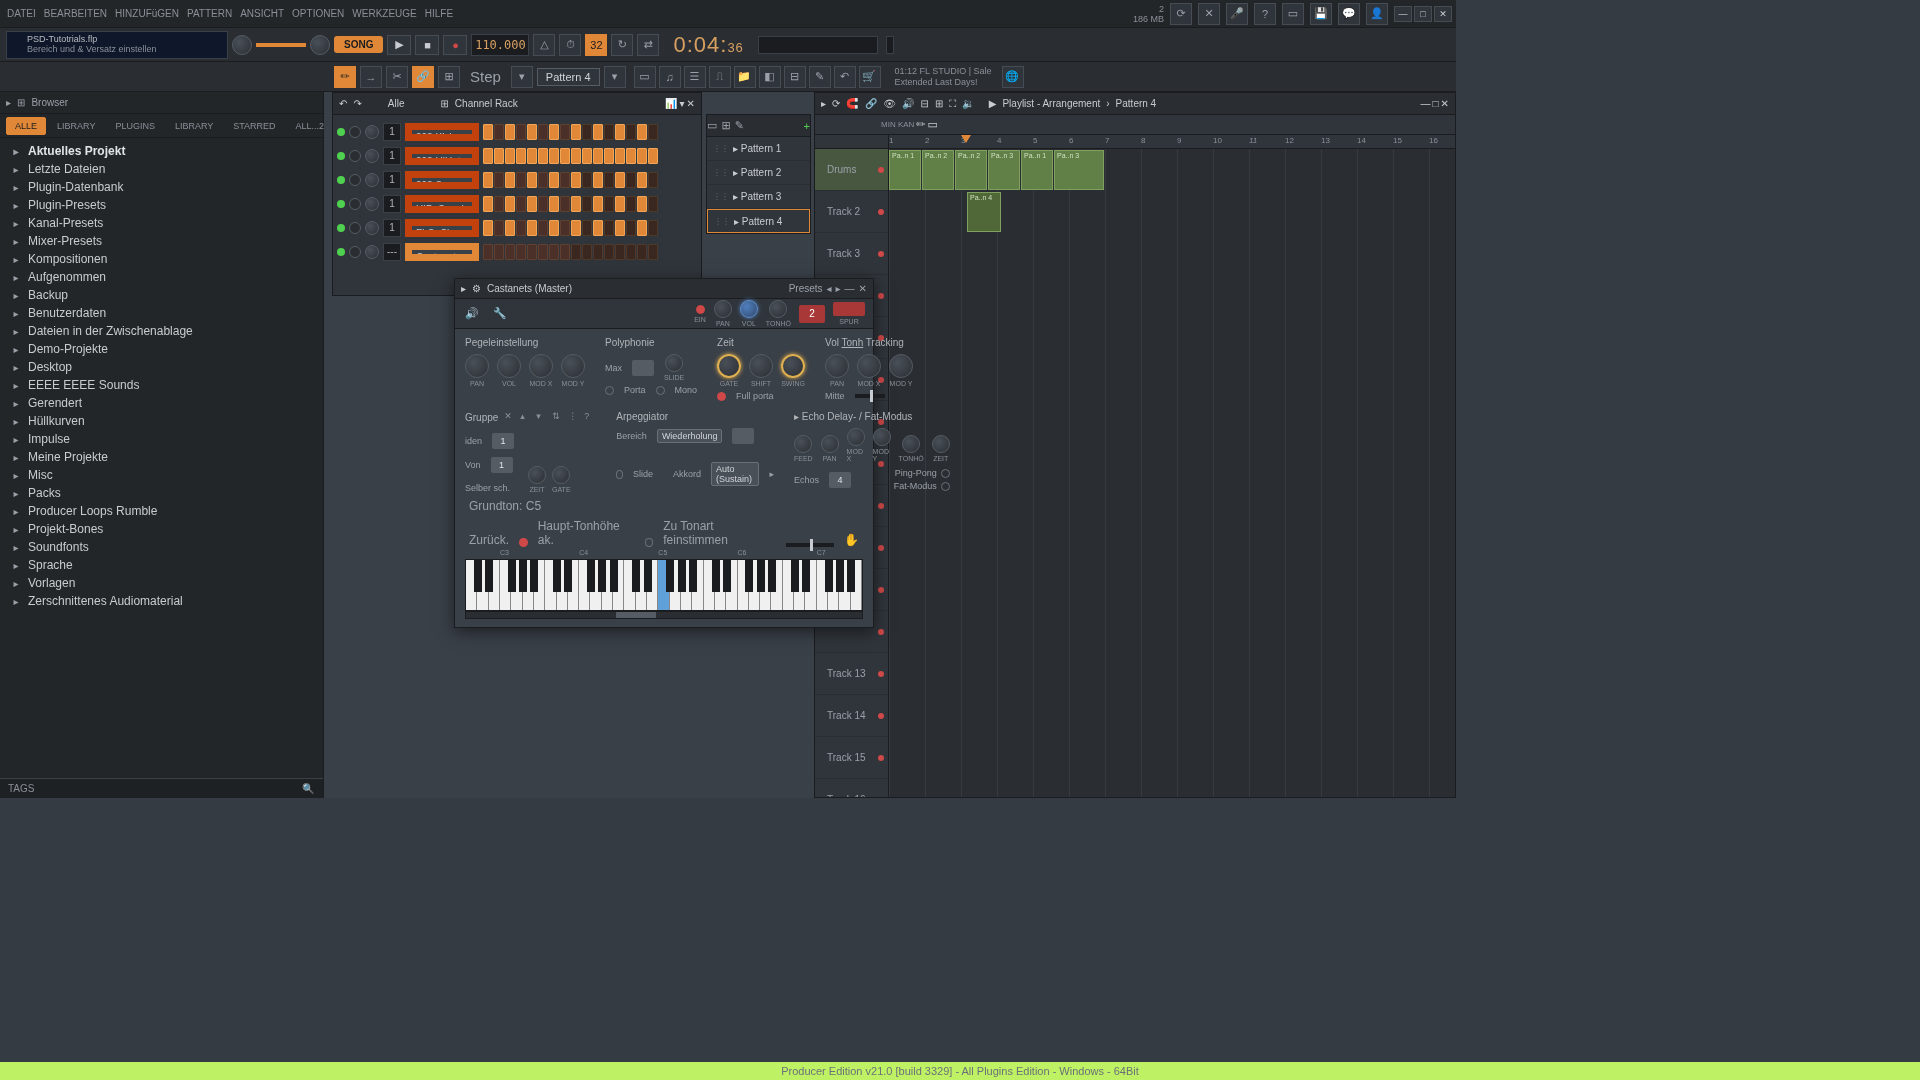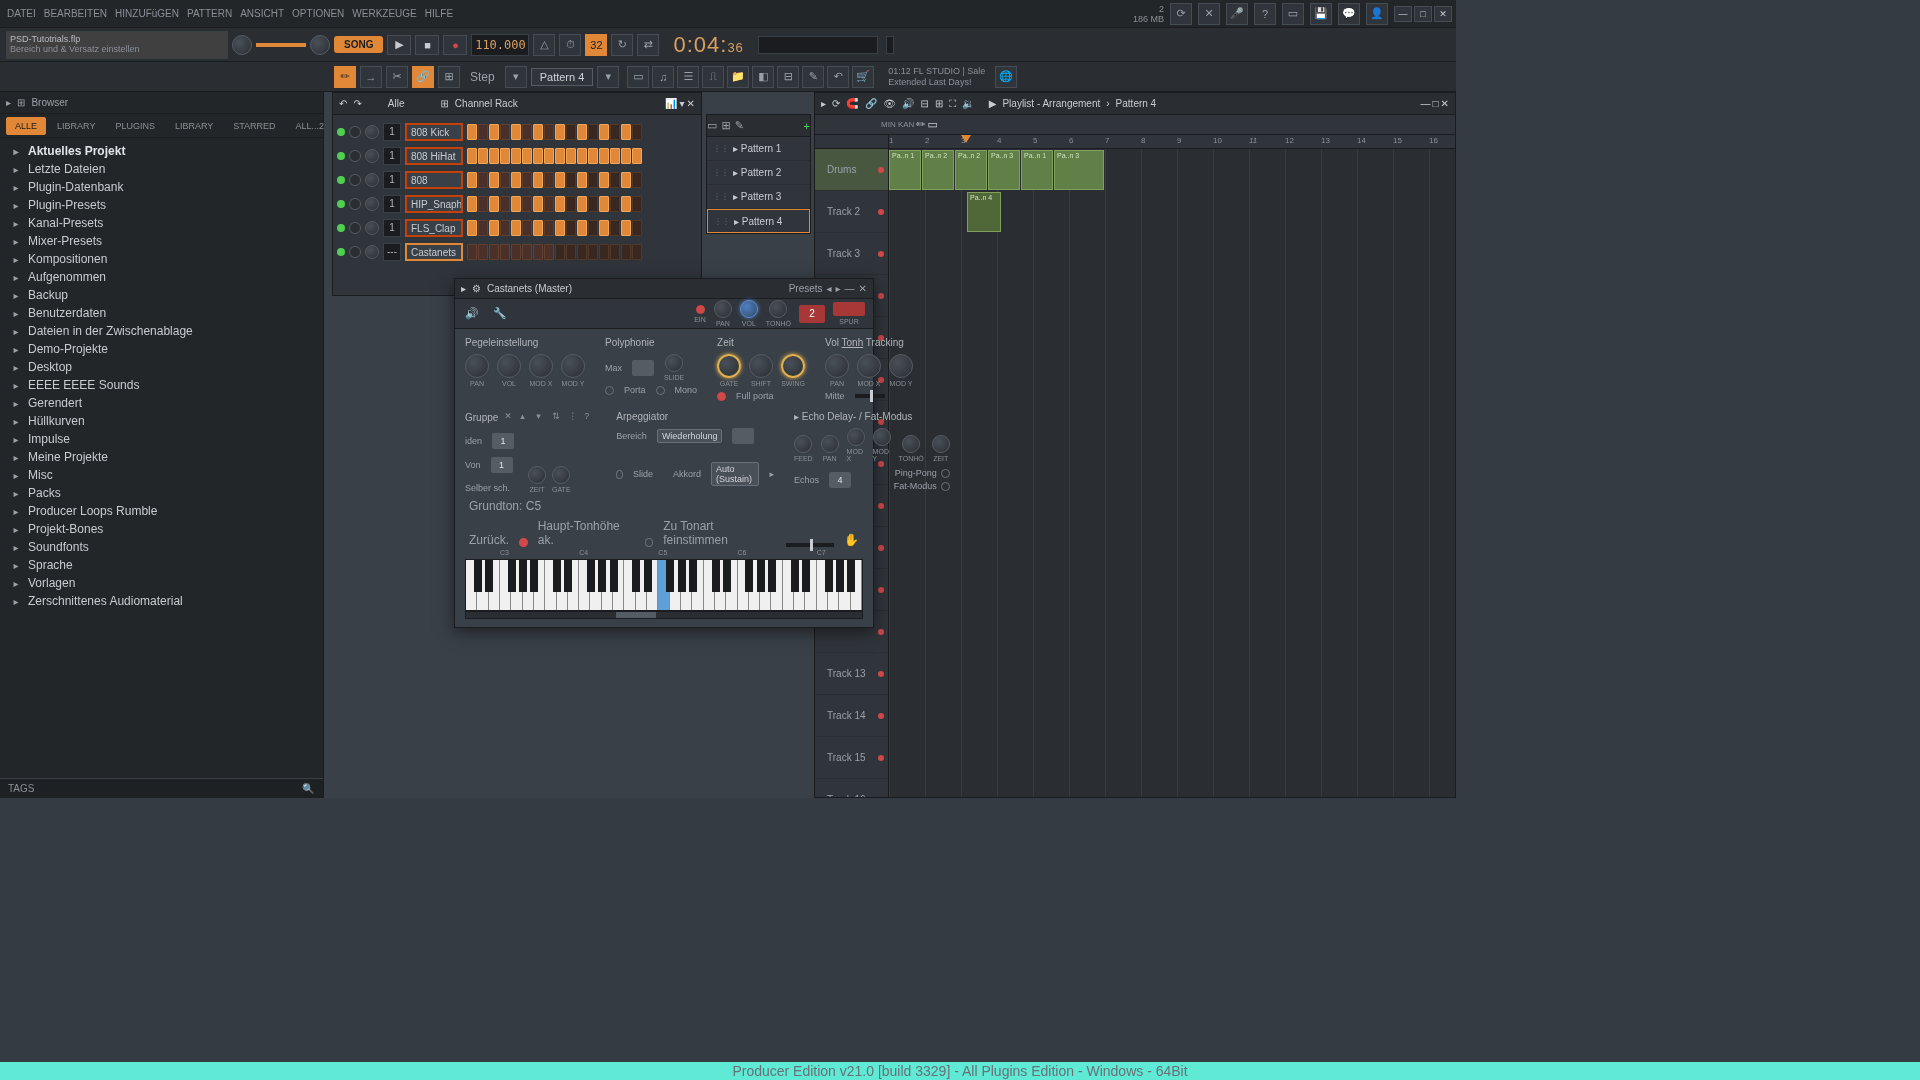--- a/index.html
+++ b/index.html
@@ -6,40 +6,40 @@
 body { background: #353b42; color: #c8ccd0; font-size: 11px; overflow: hidden; width: 1456px; height: 816px; }
 
 
 .menubar { height: 28px; background: #232629; display: flex; align-items: center; padding: 0 4px; border-bottom: 1px solid #1a1c1f; }
 .menu-items { display: flex; gap: 2px; font-size: 10px; color: #8a9098; }
 .menu-items span { padding: 0 3px; cursor: pointer; }
 .toolbar-right { margin-left: auto; display: flex; align-items: center; gap: 6px; }
 
 
 .transport { height: 34px; background: #2a2e33; display: flex; align-items: center; padding: 0 6px; gap: 4px; border-bottom: 1px solid #1a1c1f; position: relative; }
-.hint-panel { width: 222px; height: 28px; background: #404040; border: 1px solid #3a4048; padding: 2px 3px; font-size: 10px; color: #8a9098; }
+.hint-panel { width: 222px; height: 28px; background: #0f172a; border: 1px solid #3a4048; padding: 2px 20px; font-size: 10px; color: #8a9098; }
 .hint-title { color: #b8bcc0; font-size: 9px; }
 .hint-text { font-size: 9px; }
 .knob-small { width: 20px; height: 20px; border-radius: 50%; background: radial-gradient(circle at 35% 35%, #4a5058, #2a2e33); border: 1px solid #565c64; }
 .song-btn { padding: 3px 10px; background: #e08838; color: #1a1c1f; border-radius: 3px; font-size: 10px; font-weight: bold; }
 .play-btn, .stop-btn, .rec-btn { width: 24px; height: 20px; display: flex; align-items: center; justify-content: center; background: #30353b; border: 1px solid #464c54; }
 .tempo-display { width: 58px; height: 22px; background: #1a1c1f; border: 1px solid #3a4048; color: #d8a060; font-family: monospace; font-size: 12px; text-align: center; line-height: 20px; }
 .time-display { font-family: monospace; font-size: 22px; color: #d8a060; letter-spacing: 1px; margin: 0 10px; }
 .time-cs { font-size: 13px; }
 .tb-icon { width: 22px; height: 22px; background: #30353b; border: 1px solid #464c54; display: flex; align-items: center; justify-content: center; font-size: 11px; color: #9aa0a8; }
 .tb-icon.active { background: #e08838; color: #1a1c1f; border-color: #e08838; }
 .pattern-select { padding: 2px 8px; background: #30353b; border: 1px solid #565c64; color: #d0d4d8; font-size: 11px; }
 .info-box { font-size: 9px; color: #8a9098; line-height: 11px; margin-left: 10px; }
 .cpu-ram { font-size: 9px; color: #8a9098; text-align: right; }
 .win-controls { margin-left: auto; display: flex; gap: 2px; }
 .win-btn { width: 18px; height: 16px; background: #30353b; border: 1px solid #464c54; font-size: 9px; display: flex; align-items: center; justify-content: center; }
 
 
 .toolbar2 { height: 30px; background: #2a2e33; display: flex; align-items: center; gap: 4px; padding: 0 6px; border-bottom: 1px solid #1a1c1f; }
-.step-label { color: #9aa0a8; font-size: 12px; padding: 0 6px; }
+.step-label { color: #9aa0a8; font-size: 15px; padding: 0 6px; }
 
 
 .main { display: flex; height: calc(100% - 92px - 18px); }
 
 
 .browser { width: 324px; background: #232629; border-right: 1px solid #1a1c1f; display: flex; flex-direction: column; }
 .browser-head { height: 22px; display: flex; align-items: center; padding: 0 6px; gap: 6px; border-bottom: 1px solid #1a1c1f; font-size: 10px; color: #9aa0a8; }
 .browser-tabs { height: 24px; display: flex; align-items: center; gap: 2px; padding: 2px 6px; border-bottom: 1px solid #1a1c1f; font-size: 9px; }
 .btab { padding: 3px 8px; color: #8a9098; border: 1px solid transparent; border-radius: 2px; }
 .btab.active { background: #e08838; color: #1a1c1f; border-color: #e08838; }
@@ -56,21 +56,21 @@
 
 .channel-rack { position: absolute; top: 0; left: 8px; width: 370px; background: #30353b; border: 1px solid #1a1c1f; }
 .cr-head { height: 22px; background: #2a2e33; display: flex; align-items: center; padding: 0 6px; gap: 6px; border-bottom: 1px solid #1a1c1f; font-size: 10px; }
 .cr-title { color: #c8ccd0; }
 .cr-close { margin-left: auto; display: flex; gap: 2px; }
 .cr-body { padding: 6px 4px; }
 .cr-row { display: flex; align-items: center; gap: 4px; height: 22px; margin-bottom: 2px; }
 .cr-led { width: 8px; height: 8px; border-radius: 50%; background: #50d050; }
 .cr-mute { width: 12px; height: 12px; border-radius: 50%; border: 1px solid #565c64; background: #2a2e33; }
 .cr-num { width: 18px; height: 18px; background: #1a1c1f; border: 1px solid #3a4048; color: #b0b4b8; font-size: 10px; text-align: center; line-height: 16px; }
-.cr-name { width: 58px; height: 18px; background: #3a4048; border: 2px solid #c2410c; color: #c8ccd0; font-size: 10px; padding: 0 4px; line-height: 16px; overflow: hidden; }
+.cr-name { width: 74px; height: 18px; background: #3a4048; border: 7px solid #c2410c; color: #c8ccd0; font-size: 10px; padding: 0 4px; line-height: 16px; overflow: hidden; }
 .cr-name.sel { border-color: #e08838; }
 .cr-steps { display: flex; gap: 1px; }
 .step { width: 10px; height: 16px; background: #4a3028; border: 1px solid #624030; border-radius: 1px; }
 .step.on { background: #e08838; border-color: #f0a858; }
 .step.dim { background: #3a2820; border-color: #523828; }
 .cr-add { text-align: center; color: #8a9098; font-size: 14px; padding: 4px; cursor: pointer; }
 
 
 .pattern-picker { position: absolute; top: 22px; left: 382px; width: 105px; background: #30353b; border: 1px solid #1a1c1f; }
 .pp-head { height: 22px; background: #2a2e33; display: flex; align-items: center; justify-content: center; gap: 4px; border-bottom: 1px solid #1a1c1f; }
@@ -142,21 +142,21 @@
 
 .keyboard { height: 52px; background: #fff; display: flex; position: relative; border: 1px solid #1a1c1f; }
 .wkey { flex: 1; border-right: 1px solid #888; background: #f0f0f0; position: relative; }
 .wkey.hl { background: #60a0d8; }
 .bkey { position: absolute; top: 0; width: 8px; height: 32px; background: #1a1c1f; z-index: 2; }
 .oct-label { position: absolute; top: -11px; font-size: 7px; color: #8a9098; }
 .kb-scroll { height: 8px; background: #2a2e33; border: 1px solid #1a1c1f; position: relative; }
 .kb-scroll::after { content: ''; position: absolute; left: 38%; width: 10%; height: 100%; background: #565c64; }
 
 
-.statusbar { position: absolute; bottom: 0; left: 0; right: 0; height: 18px; background: #5eead4; display: flex; align-items: center; justify-content: center; font-size: 14px; color: #6a7078; }
+.statusbar { position: absolute; bottom: 0; left: 0; right: 0; height: 18px; background: #bef264; display: flex; align-items: center; justify-content: center; font-size: 11px; color: #6a7078; }
 </style>
 </head>
 <body>
 
 <div class="menubar">
   <div class="menu-items">
     <span>DATEI</span>
     <span>BEARBEITEN</span>
     <span>HINZUFüGEN</span>
     <span>PATTERN</span>

